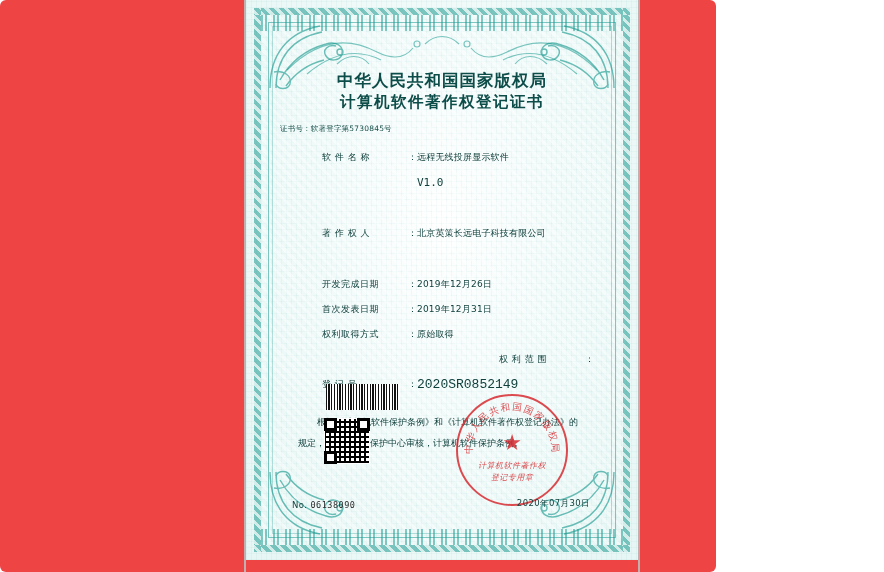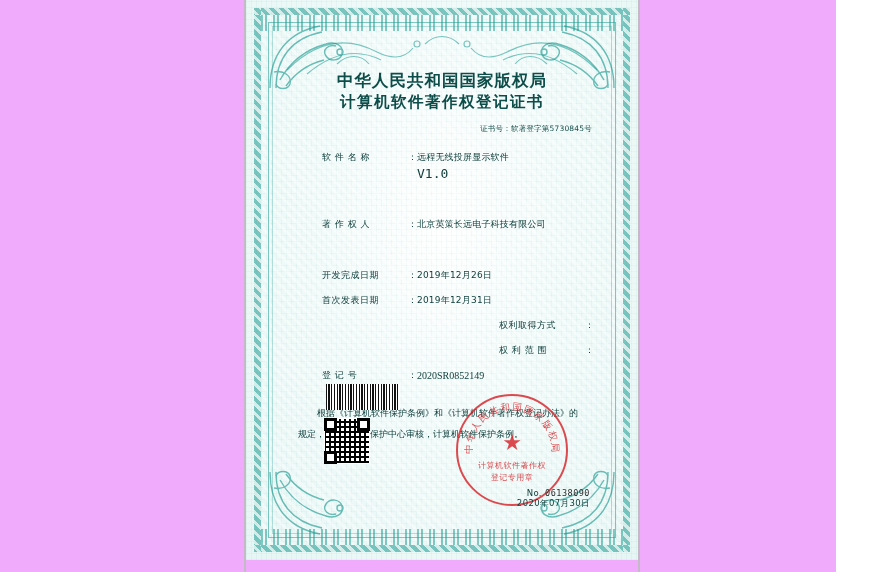--- a/index.html
+++ b/index.html
@@ -7,23 +7,24 @@
     padding: 0;
     background: #ffffff;
     width: 884px;
     height: 572px;
     overflow: hidden;
     font-family: "Liberation Sans", sans-serif;
   }
 
   #page {
     position: relative;
-    width: 836px;
+    width: 716px;
     height: 572px;
-    background: #f0abfc;
+    background: #ef4444;
+    border-radius: 6px;
   }
 
   
   .certificate {
     position: absolute;
     left: 246px;
     top: 0px;
     width: 392px;
     height: 560px;
     background: #f3fbfa;
@@ -137,21 +138,20 @@
   }
   .title-sub {
     text-align: center;
     font-family: "DejaVu Sans", sans-serif;
     font-size: 15.5px;
     letter-spacing: 1.5px;
     color: #0d4d49;
     font-weight: bold;
   }
   .cert-no {
-    text-align: right;
     font-family: "DejaVu Sans", sans-serif;
     font-size: 7.5px;
     color: #184f4b;
     margin-top: 11px;
     padding-right: 12px;
     letter-spacing: 0.2px;
   }
 
   .fields {
     margin-top: 16px;
@@ -179,25 +179,25 @@
     width: 9px;
     flex: 0 0 9px;
   }
   .field-value {
     flex: 1 1 auto;
     letter-spacing: 0.2px;
   }
   .field-value .line2 {
     display: block;
     font-family: "DejaVu Sans Mono", monospace;
-    font-size: 13px;
+    font-size: 11px;
     letter-spacing: 0;
-    margin-top: 1px;
-  }
-  .mono { font-family: Liberation Serif, serif; letter-spacing: 0; font-size: 10px; }
+    margin-top: 10px;
+  }
+  .mono { font-family: Liberation Mono, monospace; letter-spacing: 0; font-size: 13px; }
 
   .statement {
     margin-top: 20px;
     padding: 0 14px 0 18px;
     font-family: "DejaVu Sans", sans-serif;
     font-size: 9px;
     line-height: 21px;
     color: #10403d;
     text-align: justify;
   }
@@ -282,37 +282,37 @@
     color: #d7242a;
   }
   .seal .seal-line1, .seal .seal-line2 {
     position: absolute;
     left: 0; right: 0;
     text-align: center;
     font-family: "DejaVu Sans", sans-serif;
     font-size: 8px;
     letter-spacing: 0.5px;
     color: #d7242a;
+    font-style: italic;
   }
   .seal .seal-line1 { top: 64px; }
   .seal .seal-line2 { top: 76px; }
 
   
   .bottom-row {
     position: absolute;
     left: 0; right: 0;
     bottom: 10px;
     display: flex;
     justify-content: space-between;
     align-items: flex-end;
     padding: 0 14px 0 12px;
     font-family: "DejaVu Sans", sans-serif;
     font-size: 8.5px;
     color: #13413e;
-    flex-direction: column;
   }
   .bottom-row .serial { letter-spacing: 0.4px; }
   .bottom-row .serial .num {
     font-family: "DejaVu Sans Mono", monospace;
     color: #2c2c2c;
     letter-spacing: 0.5px;
   }
   .bottom-row .date { letter-spacing: 0.4px; }
 
   
@@ -433,20 +433,21 @@
 
         <div class="field-row">
           <span class="field-label">首次发表日期</span>
           <span class="field-colon">：</span>
           <span class="field-value">2019年12月31日</span>
         </div>
 
         <div class="field-row">
           <span class="field-label">权利取得方式</span>
           <span class="field-colon">：</span>
+          <span class="field-value">原始取得</span>
         </div>
 
         <div class="field-row">
           <span class="field-label">权 利 范 围</span>
           <span class="field-colon">：</span>
         </div>
 
         <div class="field-row">
           <span class="field-label">登 记 号</span>
           <span class="field-colon">：</span>

